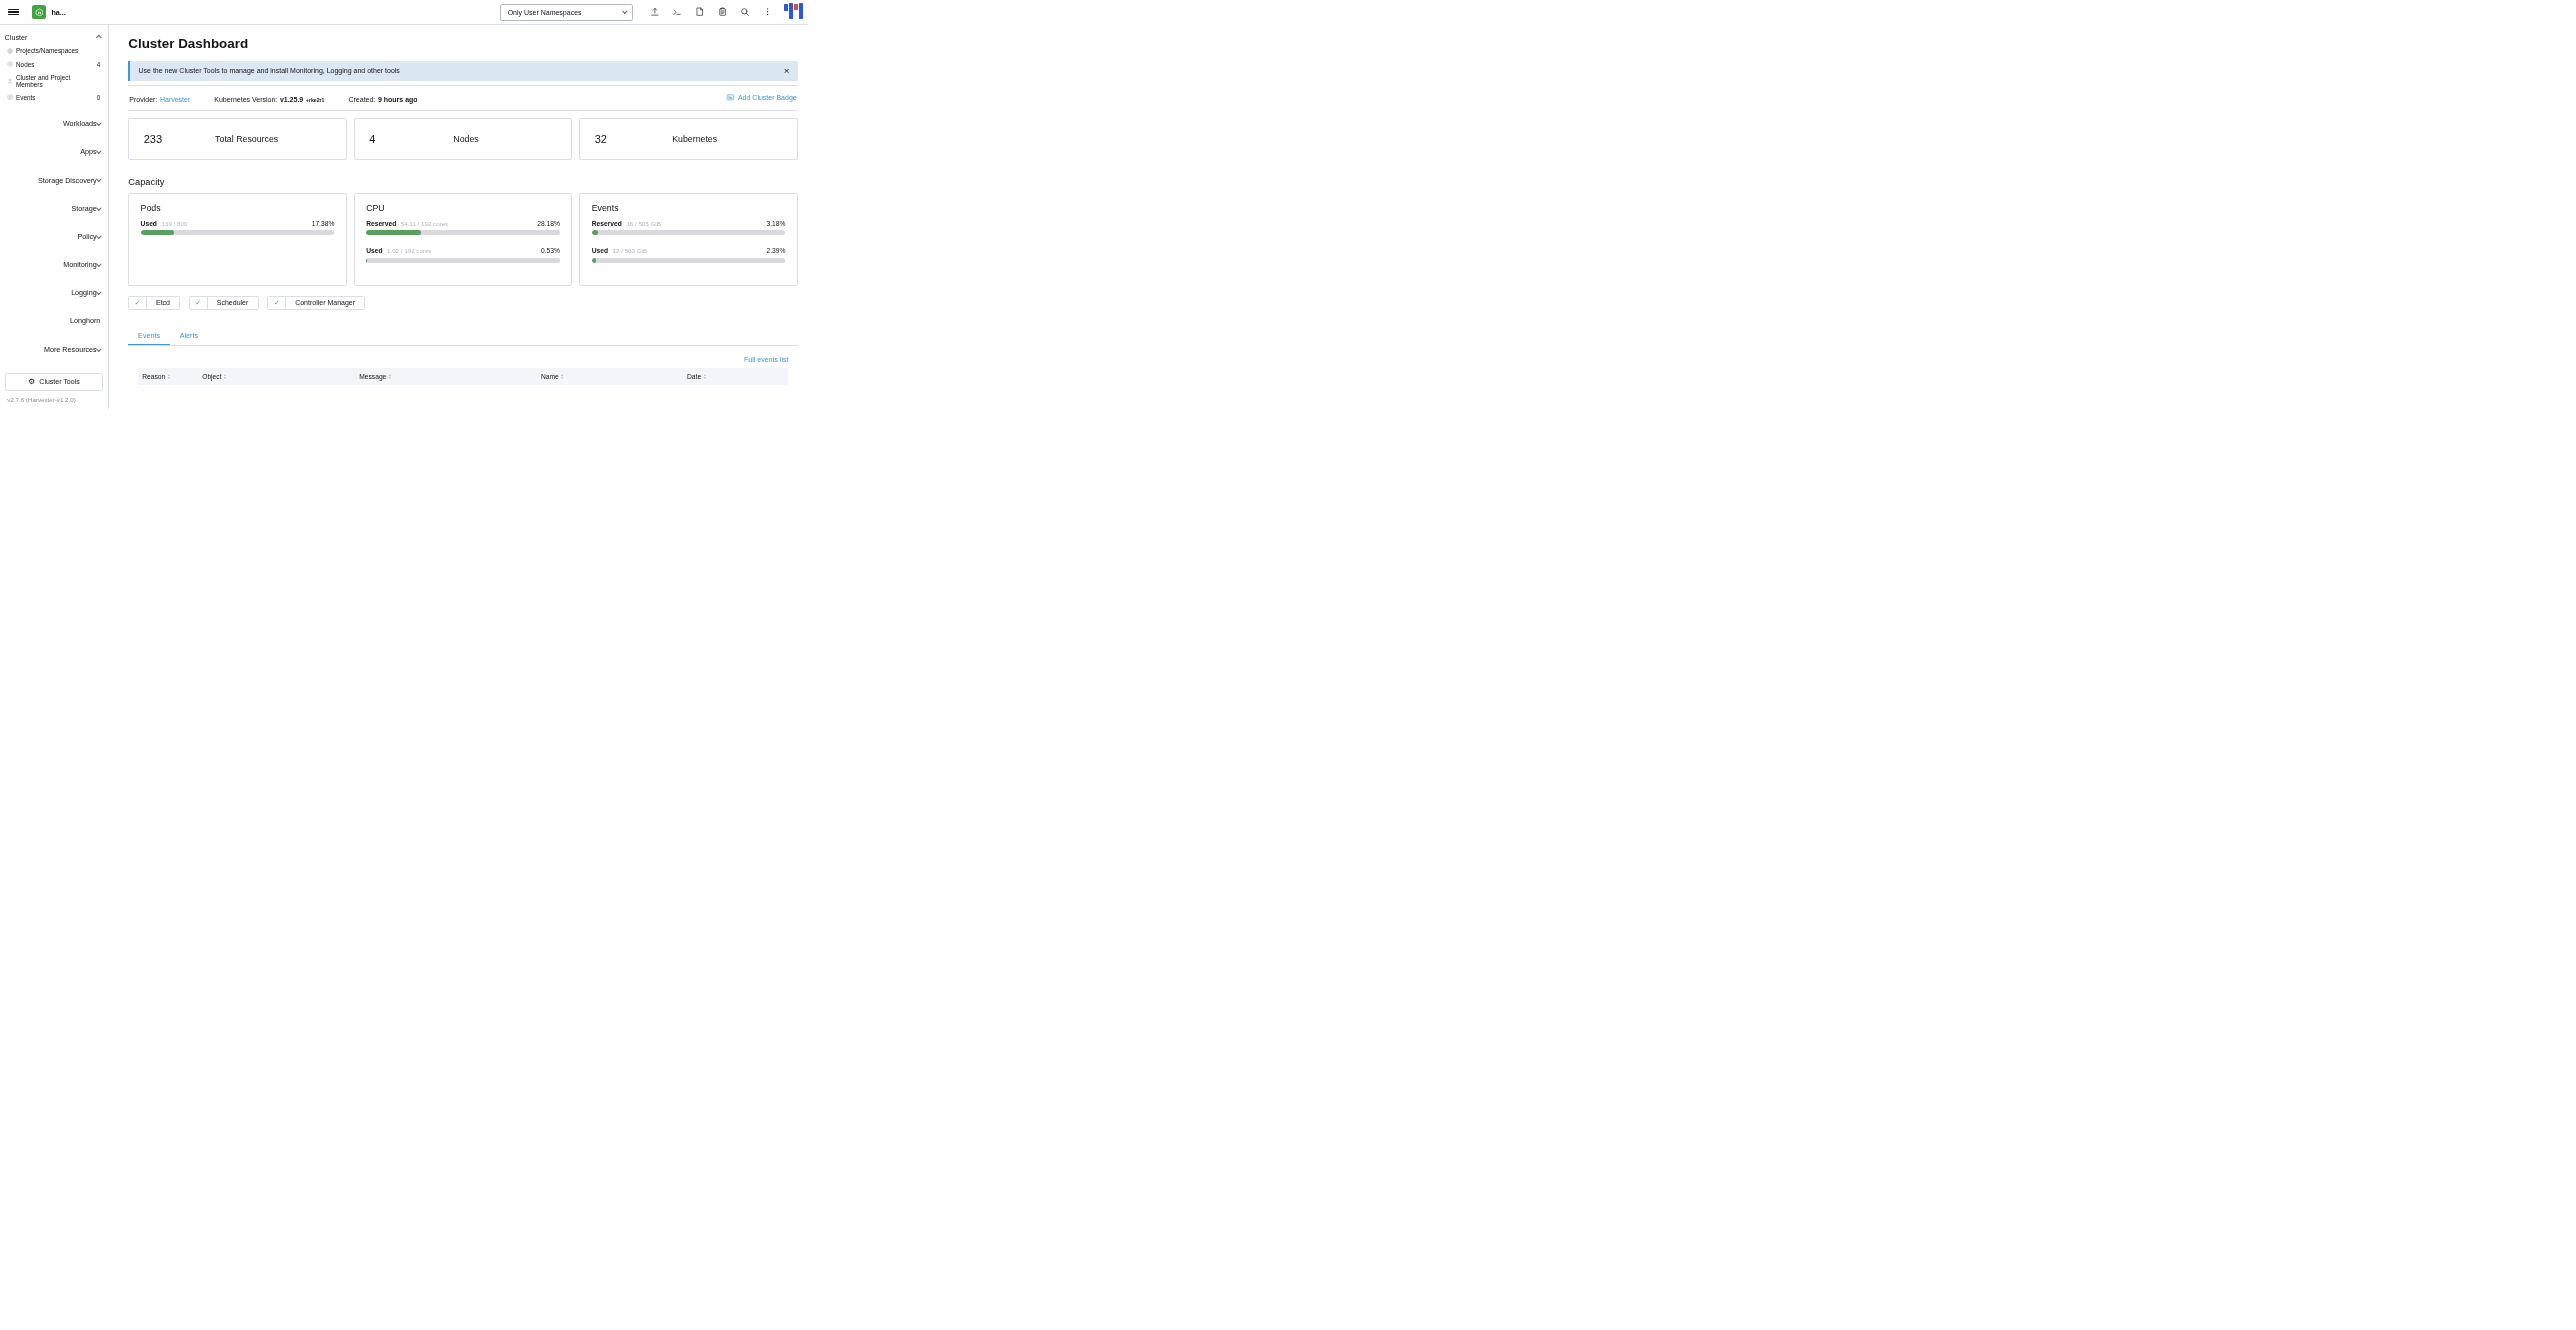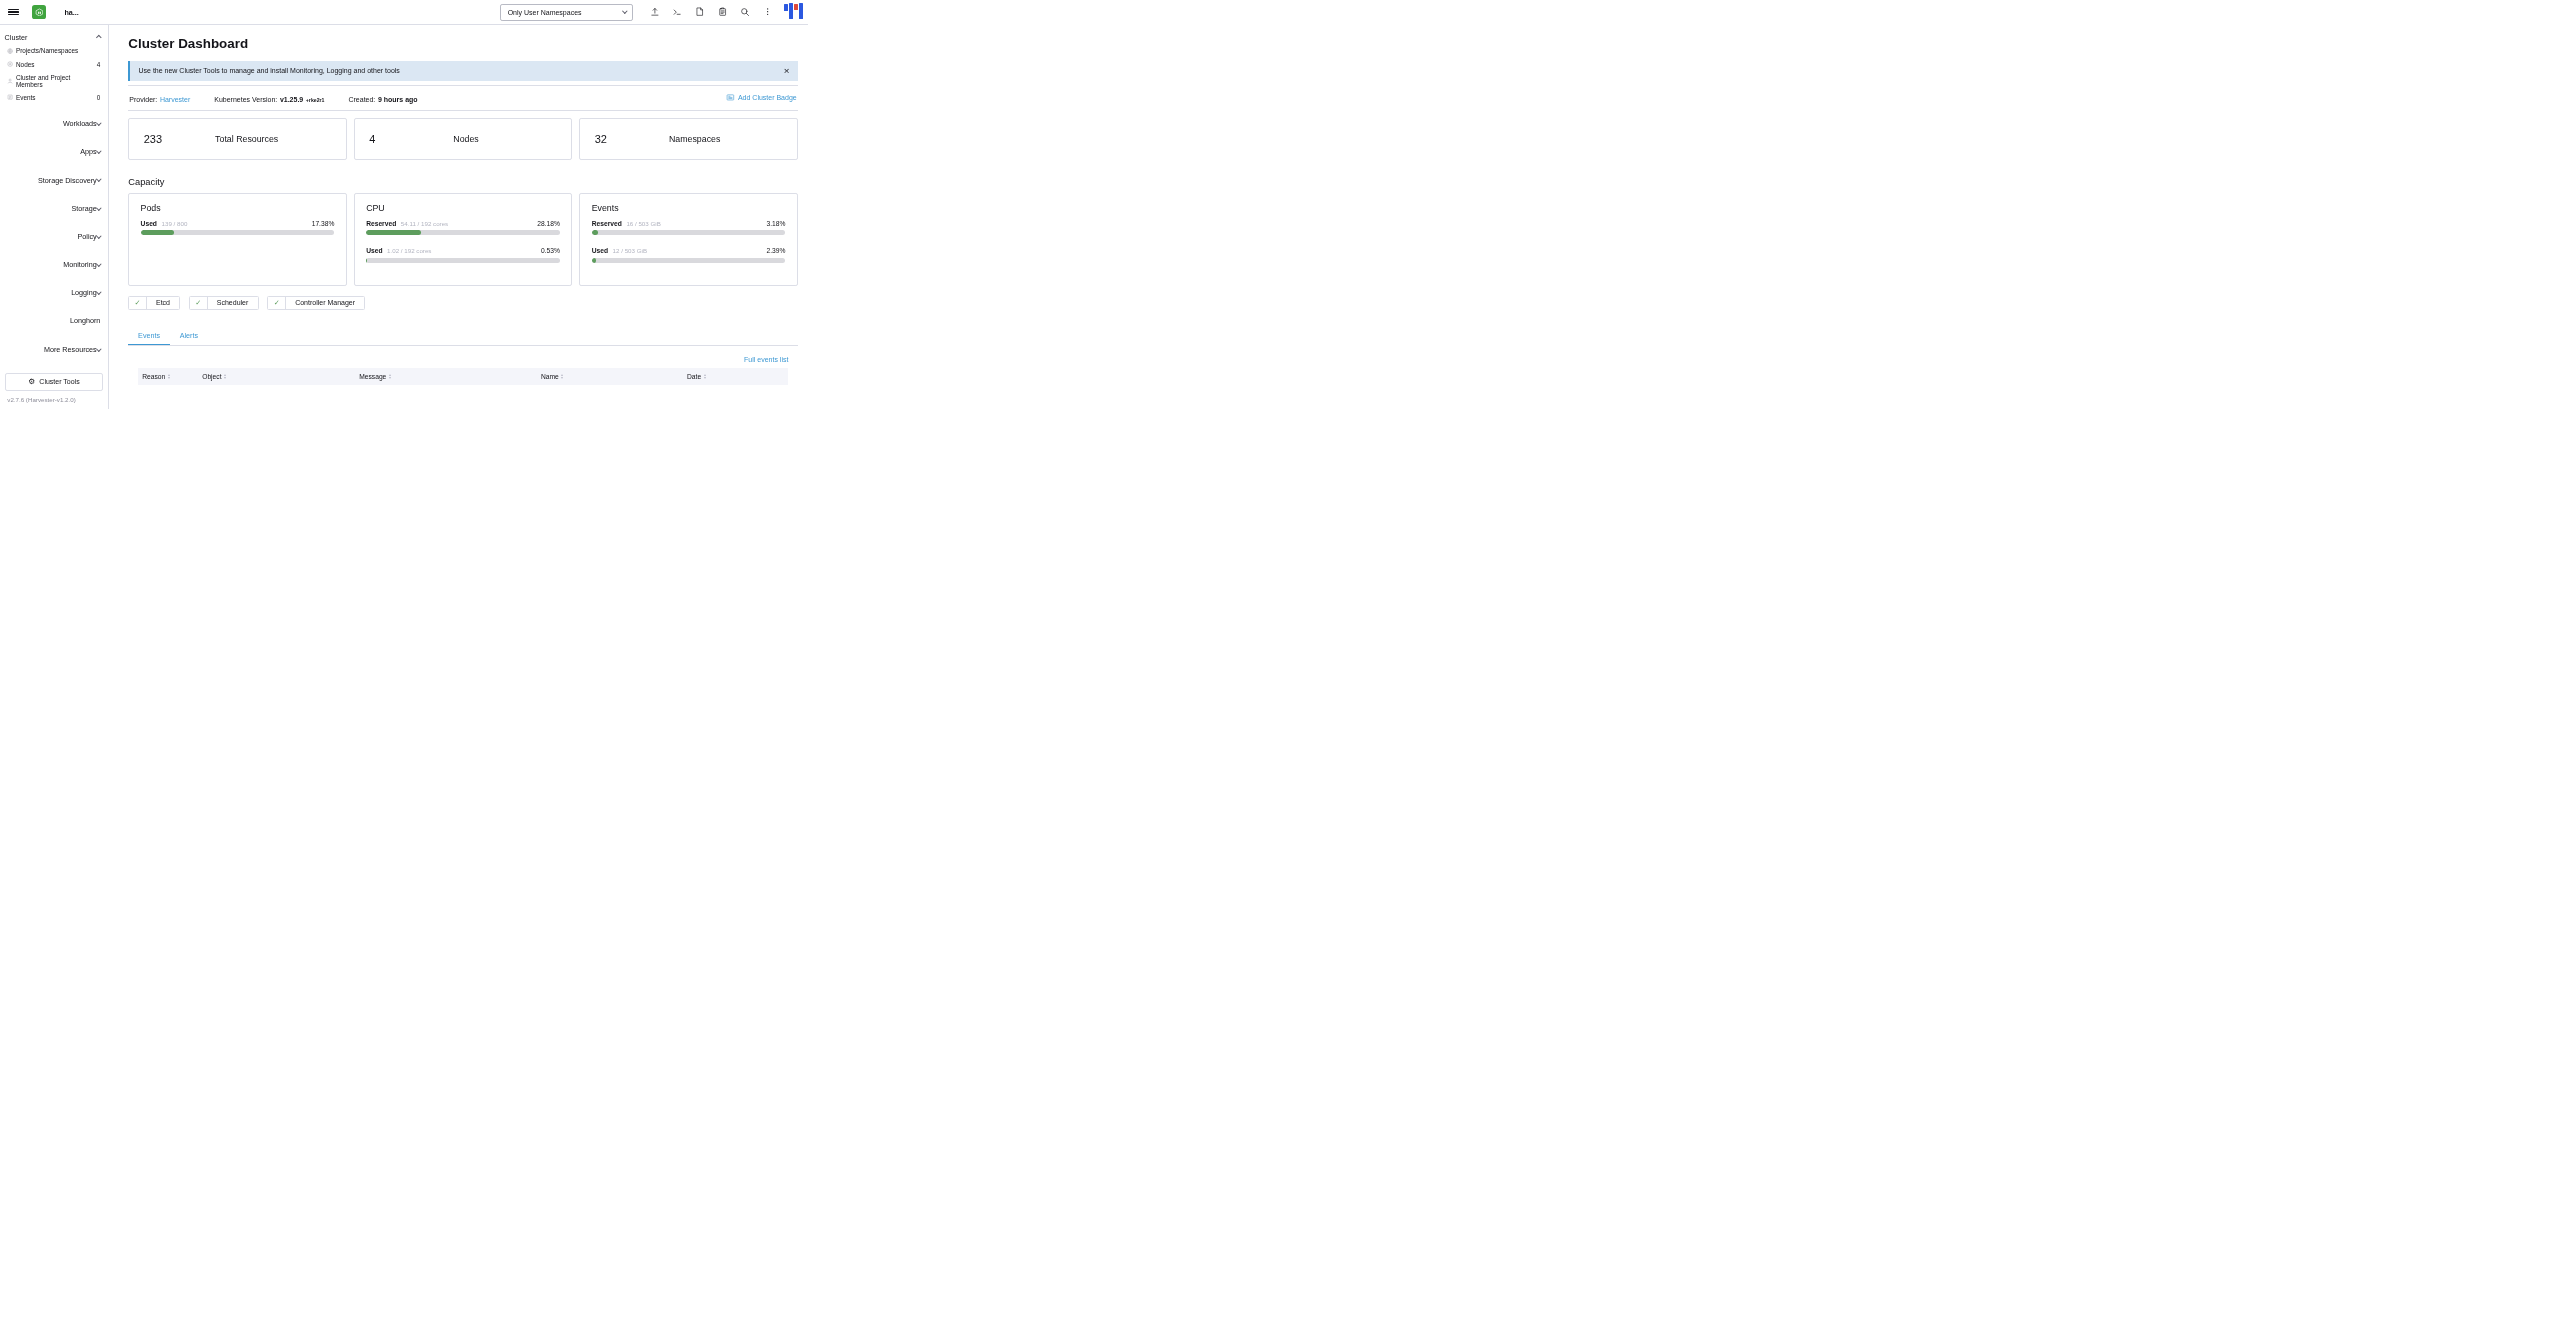--- a/index.html
+++ b/index.html
@@ -10,21 +10,21 @@
   }
   
   .topbar {
     height: 25px; border-bottom: 0.5px solid #dcdee7;
     display: flex; align-items: center; padding: 0 5.2px 0 8.2px; gap: 5.2px;
     background: #fff; position: relative; z-index: 5;
   }
   .hamburger { width: 11.3px; display: flex; flex-direction: column; gap: 1.5px; background: none; border: 0; cursor: pointer; padding: 2.1px 0; }
   .hamburger span { height: 1.3px; background: #141419; border-radius: 0.5px; }
   .brand-box { width: 14.4px; height: 14.4px; border-radius: 2.6px; background: #40a43f; display: flex; align-items: center; justify-content: center; margin-left: 7.2px; cursor: pointer; }
-  .app-name { font-size: 7.2px; font-weight: 700; margin-left: 13px; }
+  .app-name { font-size: 7.2px; font-weight: 700; margin-left: 0; }
   .topbar-right { margin-left: auto; display: flex; align-items: center; gap: 3.1px; }
   .ns-select {
     width: 133px; height: 17px; border: 0.5px solid #b8bac4; border-radius: 2.1px;
     display: flex; align-items: center; justify-content: space-between;
     padding: 0 6.2px; font-size: 7px; background: #fff; cursor: pointer; margin-right: 8.2px;
   }
   .iconbtn { width: 19.6px; height: 18.5px; display: flex; align-items: center; justify-content: center; background: none; border: 0; cursor: pointer; }
   .iconbtn svg { stroke: #141419; fill: none; stroke-width: 1.6; stroke-linecap: round; stroke-linejoin: round; }
   .partial-logo { display: flex; align-items: flex-start; gap: 1.5px; height: 17.5px; margin-left: 3.1px; overflow: hidden; }
   .partial-logo i { display: block; width: 3.6px; border-radius: 0.5px; }
@@ -293,21 +293,21 @@
       <div class="stat-card">
         <span class="stat-value">233</span>
         <span class="stat-label">Total Resources</span>
       </div>
       <div class="stat-card">
         <span class="stat-value">4</span>
         <span class="stat-label">Nodes</span>
       </div>
       <div class="stat-card">
         <span class="stat-value">32</span>
-        <span class="stat-label">Namespaces</span>
+        <span class="stat-label">Kubernetes</span>
       </div>
     </div>
 
     <h2 class="capacity-heading">Capacity</h2>
 
     <div class="cap-grid">
 
       <div class="cap-card">
         <div class="cap-title">Pods</div>
         <div class="cap-row">

